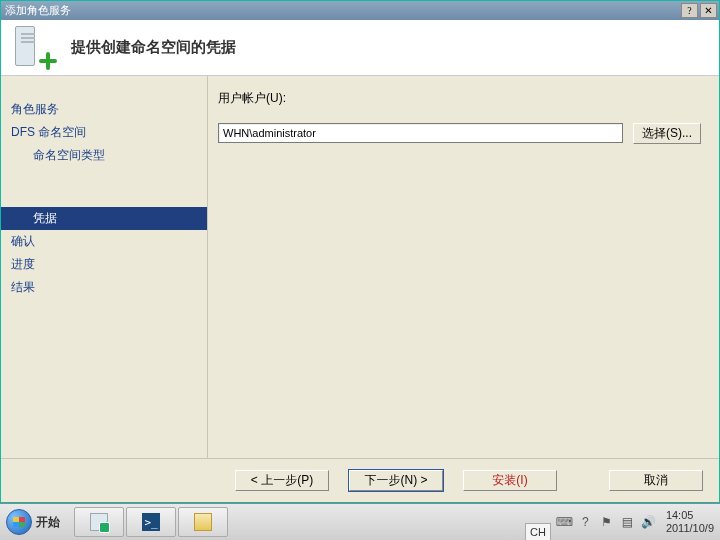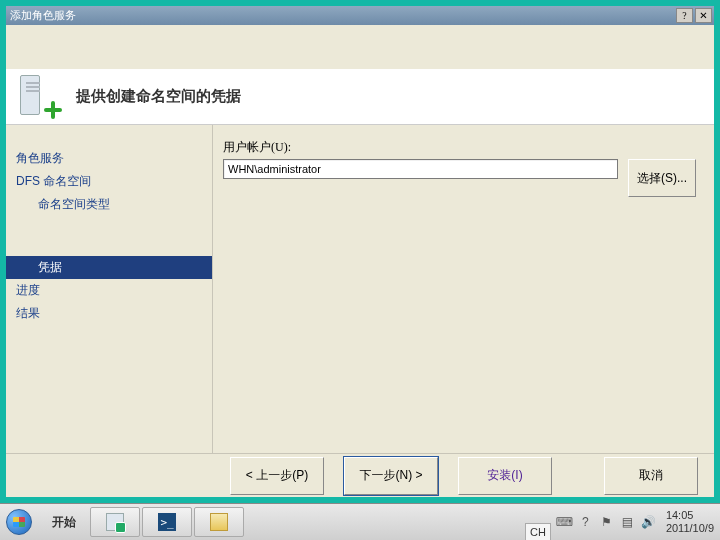--- a/index.html
+++ b/index.html
@@ -1,57 +1,57 @@
 <!DOCTYPE html>
 <html><head>
 <meta charset="utf-8">
 <style>
   * { box-sizing: border-box; margin: 0; padding: 0; }
   html, body { width: 720px; height: 540px; overflow: hidden; font-family: "Microsoft YaHei", Tahoma, sans-serif; font-size: 12px; background: #3a6ea5; }
   .desktop { position: relative; width: 720px; height: 540px; }
 
   
-  .window { position: absolute; left: 0; top: 0; width: 720px; height: 503px; background: #ece9d8; border: 6px solid #14b8a6; display: flex; flex-direction: column; }
+  .window { position: absolute; left: 0; top: 0; width: 720px; height: 503px; background: #ece9d8; border: 1px solid #14b8a6; display: flex; flex-direction: column; }
   .titlebar { height: 19px; background: linear-gradient(#8fa8c0, #6e8ba8); color: #fff; display: flex; align-items: center; padding: 0 2px; font-size: 11px; }
   .titlebar .title { flex: 1; padding-left: 2px; }
   .titlebar .winbtn { width: 17px; height: 15px; background: #d4d0c8; border: 1px solid #888; color:#000; display:flex; align-items:center; justify-content:center; font-size:10px; margin-left:2px; cursor:pointer; font-family: Tahoma; }
-  .header { height: 56px; background: #fff; border-bottom: 1px solid #ccc; display:flex; align-items:center; padding: 0 12px; gap: 14px; margin-top: 44px; }
+  .header { height: 56px; background: #fff; border-bottom: 1px solid #ccc; display:flex; align-items:center; padding: 0 12px; gap: 14px; }
   .header .icon { width: 44px; height: 44px; position: relative; }
   .server-box { position:absolute; left:2px; top:0; width:20px; height:40px; background:#dfe7ef; border:1px solid #9aa; border-radius:2px; }
   .server-lines { position:absolute; left:5px; top:6px; width:14px; height:2px; background:#b0b8c0; box-shadow: 0 4px #b0b8c0, 0 8px #b0b8c0; }
   .plus { position:absolute; right:-2px; bottom:-2px; width:22px; height:22px; }
   .plus:before, .plus:after { content:""; position:absolute; background:#2fa52f; border-radius:2px; }
   .plus:before { left:9px; top:2px; width:4px; height:18px; }
   .plus:after  { left:2px; top:9px; width:18px; height:4px; }
   .header h1 { font-size: 15px; font-weight: 600; color:#333; }
 
   .body { flex:1; display:flex; background:#ece9d8; }
   .sidebar { width: 207px; border-right: 1px solid #c8c5b8; padding: 22px 0; }
   .nav { list-style:none; }
   .nav li { padding: 3px 10px 3px 22px; color:#1a3f8a; cursor:pointer; white-space:nowrap; }
   .nav li.top { padding-left: 10px; }
   .nav li.sub { padding-left: 32px; }
   .nav li.sel { background:#1f3f7f; color:#fff;margin-top:40px; }
   .content { flex:1; background:#ece9d8; padding: 14px 18px 10px 10px; display:flex; flex-direction:column; }
   .desc { color:#222; margin-bottom: 14px; }
-  .field-label { margin-bottom: 3px; font-family: Liberation Serif, serif; }
+  .field-label { margin-bottom: 16px; }
   .field-row { display:flex; gap:10px; align-items:flex-start; }
   .textbox { flex:1; height:20px; border:1px solid #7a7a7a; background:#fff; padding: 1px 4px; font-family: Tahoma, sans-serif; font-size:11px; box-shadow: inset 1px 1px 0 rgba(0,0,0,.06); }
-  .btn { height:38px; padding: 0 8px; background:#ece9d8; border:1px solid #888; border-top-color:#fff; border-left-color:#fff; font-size:12px; cursor:pointer; font-family: inherit; }
+  .btn { height:21px; padding: 0 8px; background:#ece9d8; border:1px solid #888; border-top-color:#fff; border-left-color:#fff; font-size:12px; cursor:pointer; font-family: inherit; }
   .btn.wide { min-width: 60px; }
-  .btn:disabled { color:#4c1d95; }
+  .btn:disabled { color:#b91c1c; }
 
   .footer { height: 44px; border-top: 1px solid #c8c5b8; display:flex; align-items:center; justify-content:flex-end; gap:20px; padding: 0 16px; }
   .btn.primary { min-width: 94px; }
   .btn.highlighted { box-shadow: 0 0 0 1px #2a5aa0; }
   .sep { width:12px; }
 
   
   .taskbar { position:absolute; left:0; bottom:0; width:720px; height:37px; background: linear-gradient(#e9e9e9, #cfcfcf); border-top:1px solid #888; display:flex; align-items:center; }
-  .start { height:37px; display:flex; align-items:center; gap:20px; padding:0 10px 0 6px; cursor:pointer; }
+  .start { height:37px; display:flex; align-items:center; gap:4px; padding:0 10px 0 6px; cursor:pointer; }
   .orb { width:26px; height:26px; border-radius:50%; background: radial-gradient(circle at 30% 30%, #7fc1ff, #1a64b8); border:1px solid #2b5d99; position:relative; }
   .orb:after { content:""; position:absolute; left:6px; top:7px; width:12px; height:10px; background: conic-gradient(#e33 0 25%, #4a4 0 50%, #29f 0 75%, #fc2 0); border-radius:1px; opacity:.85; }
   .start span { font-weight:bold; color:#333; font-size:12px; }
   .task-icons { display:flex; gap:2px; height:100%; align-items:center; padding-left:4px; }
   .task { width:50px; height:30px; background: linear-gradient(#f3f3f3,#d7d7d7); border:1px solid #aaa; border-radius:2px; display:flex; align-items:center; justify-content:center; cursor:pointer; }
   .ico { width:18px; height:18px; }
   .ico.servermgr { background:#dfe7ef; border:1px solid #9aa; position:relative; }
   .ico.servermgr:after { content:""; position:absolute; right:-3px; bottom:-3px; width:9px; height:9px; background:#2a6; border:1px solid #fff; border-radius:2px; }
   .ico.ps { background:#1a4a7a; display:flex; align-items:center; justify-content:center; color:#fff; font-size:11px; font-family: Consolas, monospace; }
   .ico.explorer { background: linear-gradient(#f6e9b2, #e8c65a); border:1px solid #bf9b3a; }
@@ -85,20 +85,21 @@
       <h1>提供创建命名空间的凭据</h1>
     </div>
 
     <div class="body">
       <div class="sidebar">
         <ul class="nav" id="nav-list">
             <li class="top">角色服务</li>
             <li class="top">DFS 命名空间</li>
             <li class="sub">命名空间类型</li>
             <li class="sub sel">凭据</li>
+            <li class="top">确认</li>
             <li class="top">进度</li>
             <li class="top">结果</li>
           </ul>
       </div>
       <div class="content">
         <div class="field-label">用户帐户(U):</div>
         <div class="field-row">
           <input type="text" class="textbox" value="WHN\administrator" style="">
           <button class="btn wide">选择(S)...</button>
         </div>

